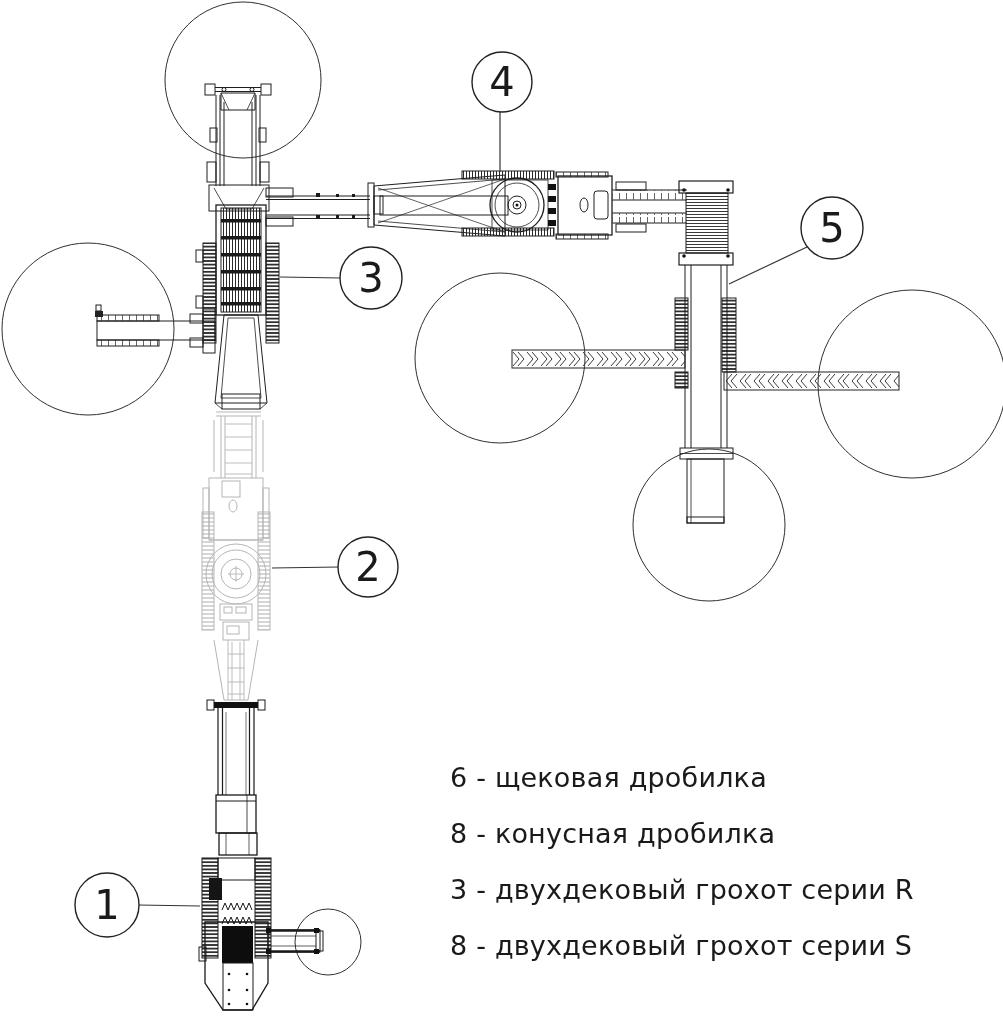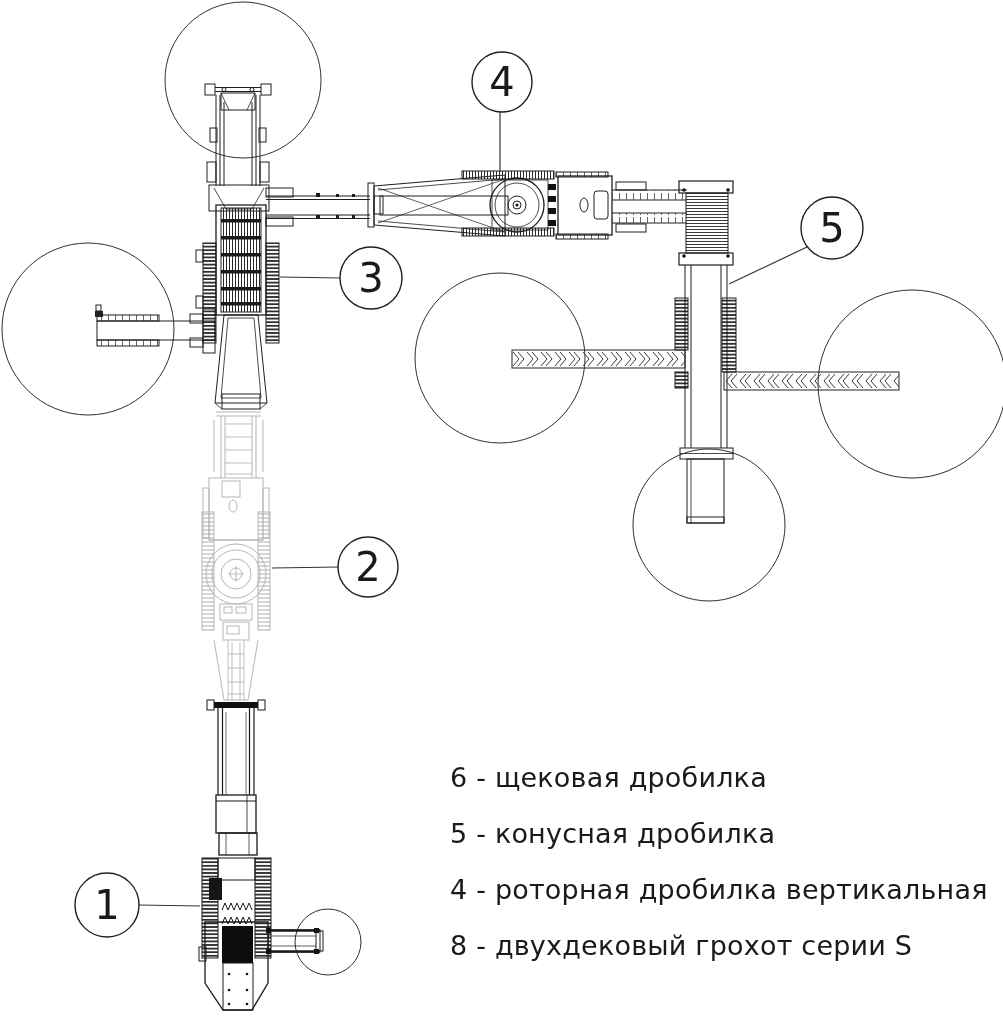--- a/index.html
+++ b/index.html
@@ -263,18 +263,18 @@
     <g>
       <line x1="138" y1="905" x2="200" y2="906" stroke="#333" stroke-width="1.2"></line>
       <circle cx="107" cy="905" r="32" fill="#fff" stroke="#222" stroke-width="1.4"></circle>
       <text x="107" y="919" text-anchor="middle" class="callout-num">1</text>
     </g>
   </g>
 </svg>
 
 <div class="legend">
   <div class="legend-item">6 - щековая дробилка</div>
-  <div class="legend-item">5 - конусная дробилка</div>
-  <div class="legend-item">4 - роторная дробилка вертикальная</div>
+  <div class="legend-item">8 - конусная дробилка</div>
+  <div class="legend-item">3 - двухдековый грохот серии R</div>
   <div class="legend-item">8 - двухдековый грохот серии S</div>
 </div>
 
 </div>
 
 </body></html>

